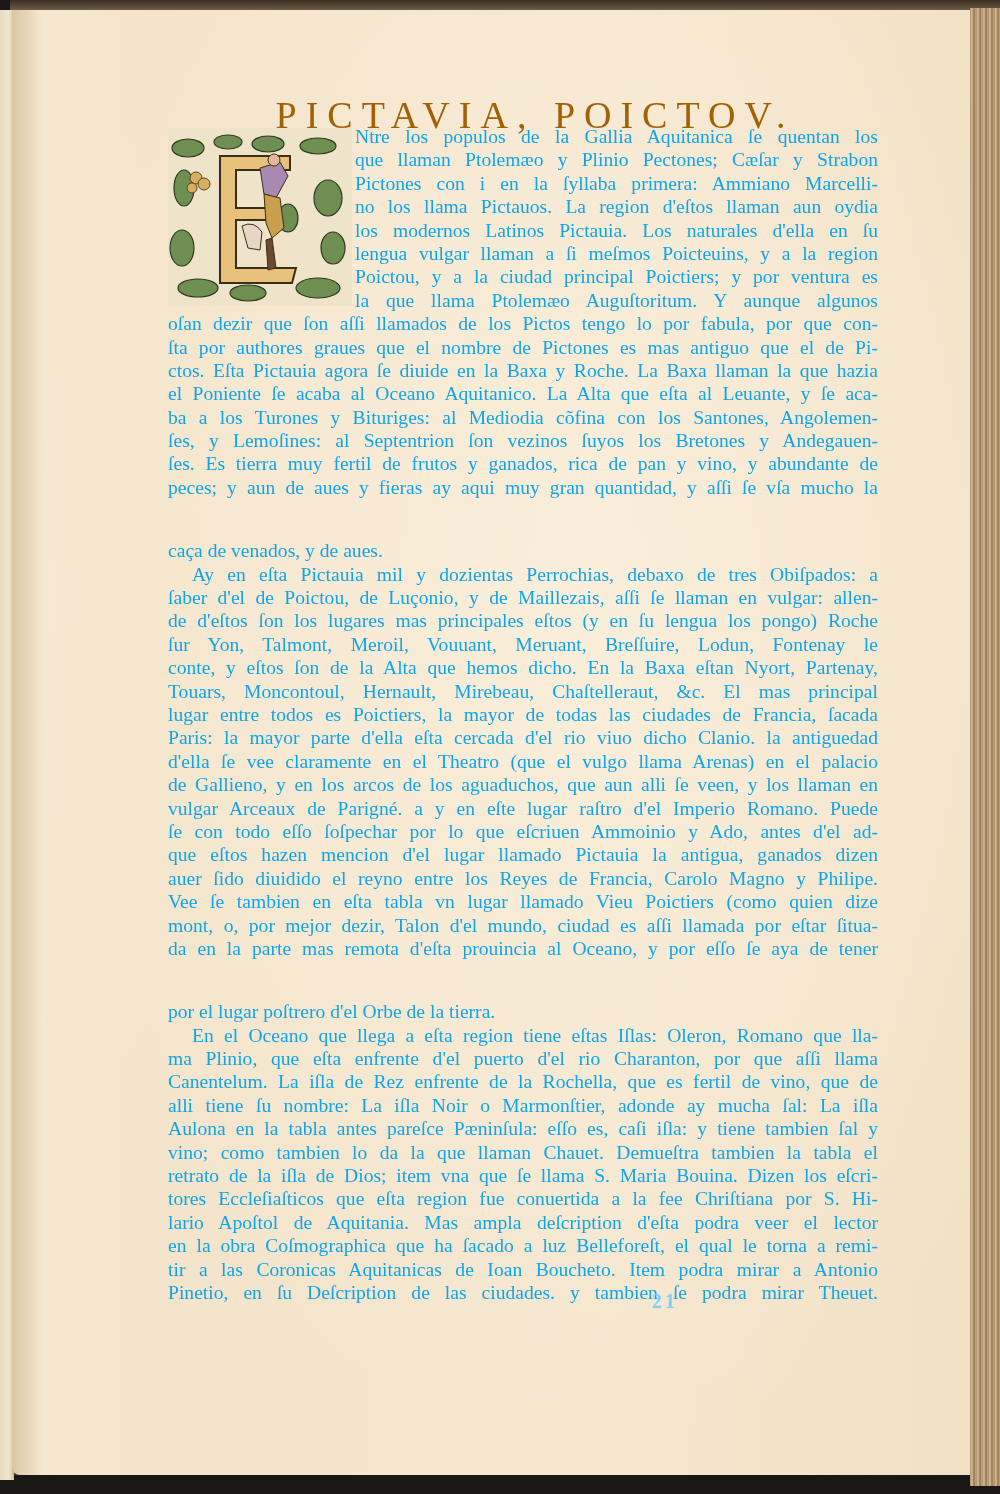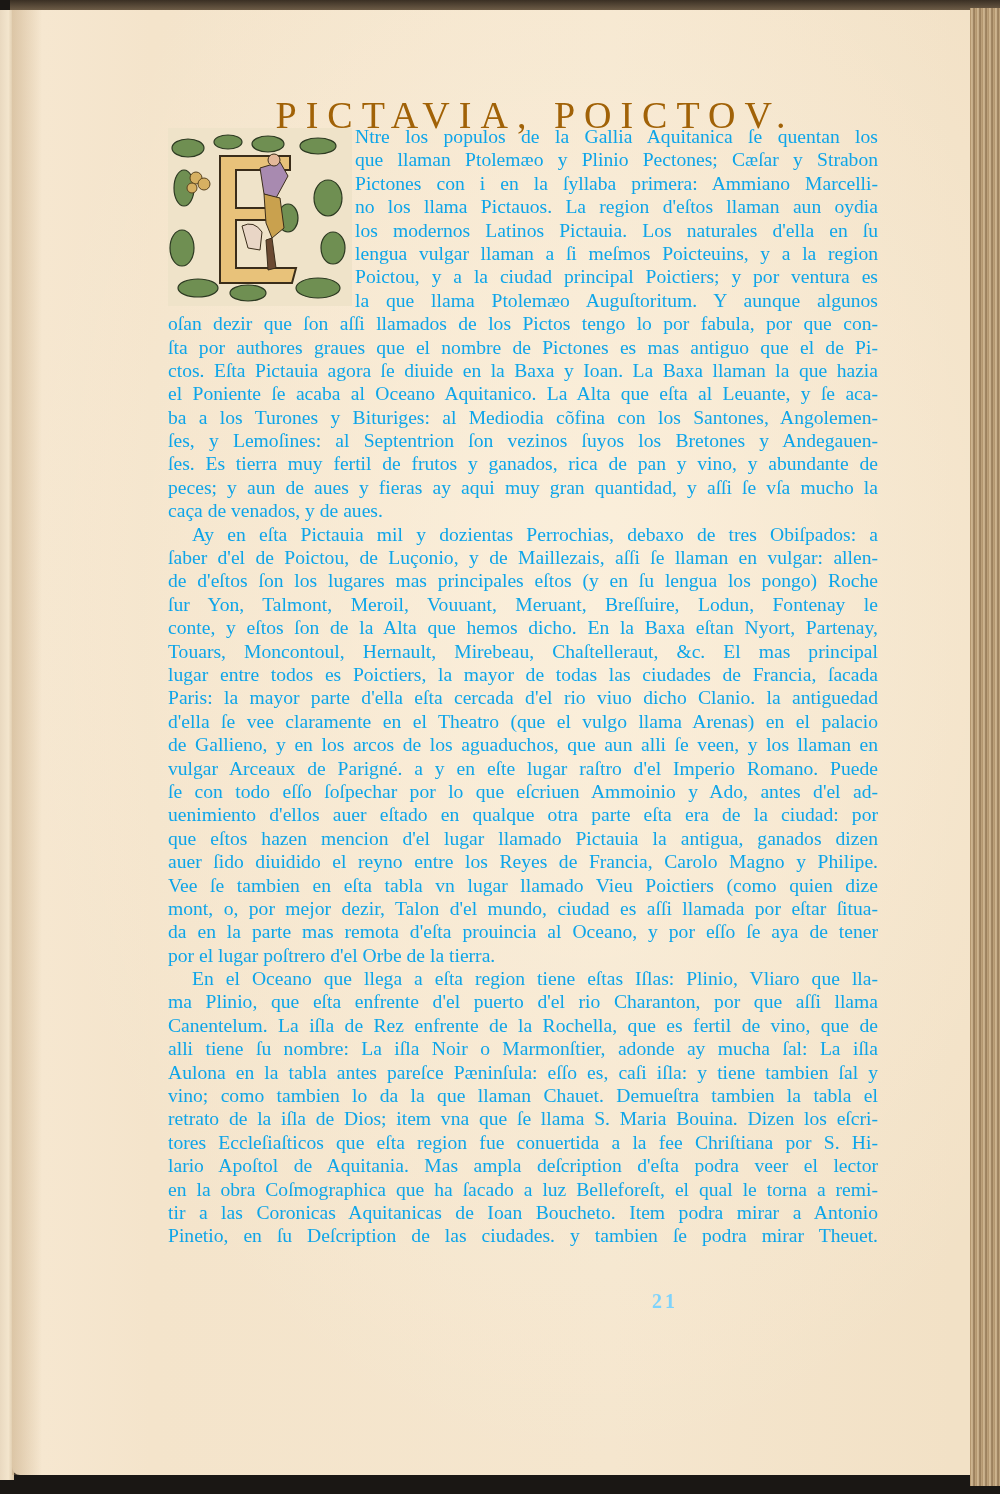--- a/index.html
+++ b/index.html
@@ -40,21 +40,21 @@
     background: #efe3c9;
   }
   .initial svg { width: 100%; height: 100%; display: block; }
   .body-text {
     position: absolute; left: 168px; top: 125px; width: 710px;
     color: #0ea5e9; font-size: 19.6px; line-height: 23.4px;
   }
   .line { white-space: nowrap; display: block; text-align: justify; text-align-last: justify; height: 23.4px; }
   .line.indent { padding-left: 187px; }
   .line.par { padding-left: 24px; }
-  .line.last { text-align-last: left; }
+  .line.last { text-align-last: left; margin-top: 40px; }
   .page-number {
     position: absolute; left: 652px; top: 1290px; font-size: 20px; color: #7dd3fc; letter-spacing: 3px; font-weight: bold;
   }
 </style>
 </head>
 <body>
 
 <div class="top-edge"></div>
 <div class="left-leaf"></div>
 <div class="page"></div>
@@ -104,49 +104,48 @@
   <span class="line indent">Ntre los populos de la Gallia Aquitanica ſe quentan los</span>
   <span class="line indent">que llaman Ptolemæo y Plinio Pectones; Cæſar y Strabon</span>
   <span class="line indent">Pictones con i en la ſyllaba primera: Ammiano Marcelli-</span>
   <span class="line indent">no los llama Pictauos. La region d'eſtos llaman aun oydia</span>
   <span class="line indent">los modernos Latinos Pictauia. Los naturales d'ella en ſu</span>
   <span class="line indent">lengua vulgar llaman a ſi meſmos Poicteuins, y a la region</span>
   <span class="line indent">Poictou, y a la ciudad principal Poictiers; y por ventura es</span>
   <span class="line indent">la que llama Ptolemæo Auguſtoritum. Y aunque algunos</span>
   <span class="line">oſan dezir que ſon aſſi llamados de los Pictos tengo lo por fabula, por que con-</span>
   <span class="line">ſta por authores graues que el nombre de Pictones es mas antiguo que el de Pi-</span>
-  <span class="line">ctos. Eſta Pictauia agora ſe diuide en la Baxa y Ioan. La Baxa llaman la que hazia</span>
+  <span class="line">ctos. Eſta Pictauia agora ſe diuide en la Baxa y Roche. La Baxa llaman la que hazia</span>
   <span class="line">el Poniente ſe acaba al Oceano Aquitanico. La Alta que eſta al Leuante, y ſe aca-</span>
   <span class="line">ba a los Turones y Bituriges: al Mediodia cõfina con los Santones, Angolemen-</span>
   <span class="line">ſes, y Lemoſines: al Septentrion ſon vezinos ſuyos los Bretones y Andegauen-</span>
   <span class="line">ſes. Es tierra muy fertil de frutos y ganados, rica de pan y vino, y abundante de</span>
   <span class="line">peces; y aun de aues y fieras ay aqui muy gran quantidad, y aſſi ſe vſa mucho la</span>
   <span class="line last">caça de venados, y de aues.</span>
 
   <span class="line par">Ay en eſta Pictauia mil y dozientas Perrochias, debaxo de tres Obiſpados: a</span>
   <span class="line">ſaber d'el de Poictou, de Luçonio, y de Maillezais, aſſi ſe llaman en vulgar: allen-</span>
   <span class="line">de d'eſtos ſon los lugares mas principales eſtos (y en ſu lengua los pongo) Roche</span>
   <span class="line">ſur Yon, Talmont, Meroil, Vouuant, Meruant, Breſſuire, Lodun, Fontenay le</span>
   <span class="line">conte, y eſtos ſon de la Alta que hemos dicho. En la Baxa eſtan Nyort, Partenay,</span>
   <span class="line">Touars, Moncontoul, Hernault, Mirebeau, Chaſtelleraut, &amp;c. El mas principal</span>
   <span class="line">lugar entre todos es Poictiers, la mayor de todas las ciudades de Francia, ſacada</span>
   <span class="line">Paris: la mayor parte d'ella eſta cercada d'el rio viuo dicho Clanio. la antiguedad</span>
   <span class="line">d'ella ſe vee claramente en el Theatro (que el vulgo llama Arenas) en el palacio</span>
   <span class="line">de Gallieno, y en los arcos de los aguaduchos, que aun alli ſe veen, y los llaman en</span>
   <span class="line">vulgar Arceaux de Parigné. a y en eſte lugar raſtro d'el Imperio Romano. Puede</span>
   <span class="line">ſe con todo eſſo ſoſpechar por lo que eſcriuen Ammoinio y Ado, antes d'el ad-</span>
-  <span class="line">uenimiento d'ellos auer eſtado en qualque otra parte eſta era de la ciudad: por</span>
   <span class="line">que eſtos hazen mencion d'el lugar llamado Pictauia la antigua, ganados dizen</span>
   <span class="line">auer ſido diuidido el reyno entre los Reyes de Francia, Carolo Magno y Philipe.</span>
   <span class="line">Vee ſe tambien en eſta tabla vn lugar llamado Vieu Poictiers (como quien dize</span>
   <span class="line">mont, o, por mejor dezir, Talon d'el mundo, ciudad es aſſi llamada por eſtar ſitua-</span>
   <span class="line">da en la parte mas remota d'eſta prouincia al Oceano, y por eſſo ſe aya de tener</span>
   <span class="line last">por el lugar poſtrero d'el Orbe de la tierra.</span>
 
-  <span class="line par">En el Oceano que llega a eſta region tiene eſtas Iſlas: Plinio, Vliaro que lla-</span>
+  <span class="line par">En el Oceano que llega a eſta region tiene eſtas Iſlas: Oleron, Romano que lla-</span>
   <span class="line">ma Plinio, que eſta enfrente d'el puerto d'el rio Charanton, por que aſſi llama</span>
   <span class="line">Canentelum. La iſla de Rez enfrente de la Rochella, que es fertil de vino, que de</span>
   <span class="line">alli tiene ſu nombre: La iſla Noir o Marmonſtier, adonde ay mucha ſal: La iſla</span>
   <span class="line">Aulona en la tabla antes pareſce Pæninſula: eſſo es, caſi iſla: y tiene tambien ſal y</span>
   <span class="line">vino; como tambien lo da la que llaman Chauet. Demueſtra tambien la tabla el</span>
   <span class="line">retrato de la iſla de Dios; item vna que ſe llama S. Maria Bouina. Dizen los eſcri-</span>
   <span class="line">tores Eccleſiaſticos que eſta region fue conuertida a la fee Chriſtiana por S. Hi-</span>
   <span class="line">lario Apoſtol de Aquitania. Mas ampla deſcription d'eſta podra veer el lector</span>
   <span class="line">en la obra Coſmographica que ha ſacado a luz Belleforeſt, el qual le torna a remi-</span>
   <span class="line">tir a las Coronicas Aquitanicas de Ioan Boucheto. Item podra mirar a Antonio</span>

